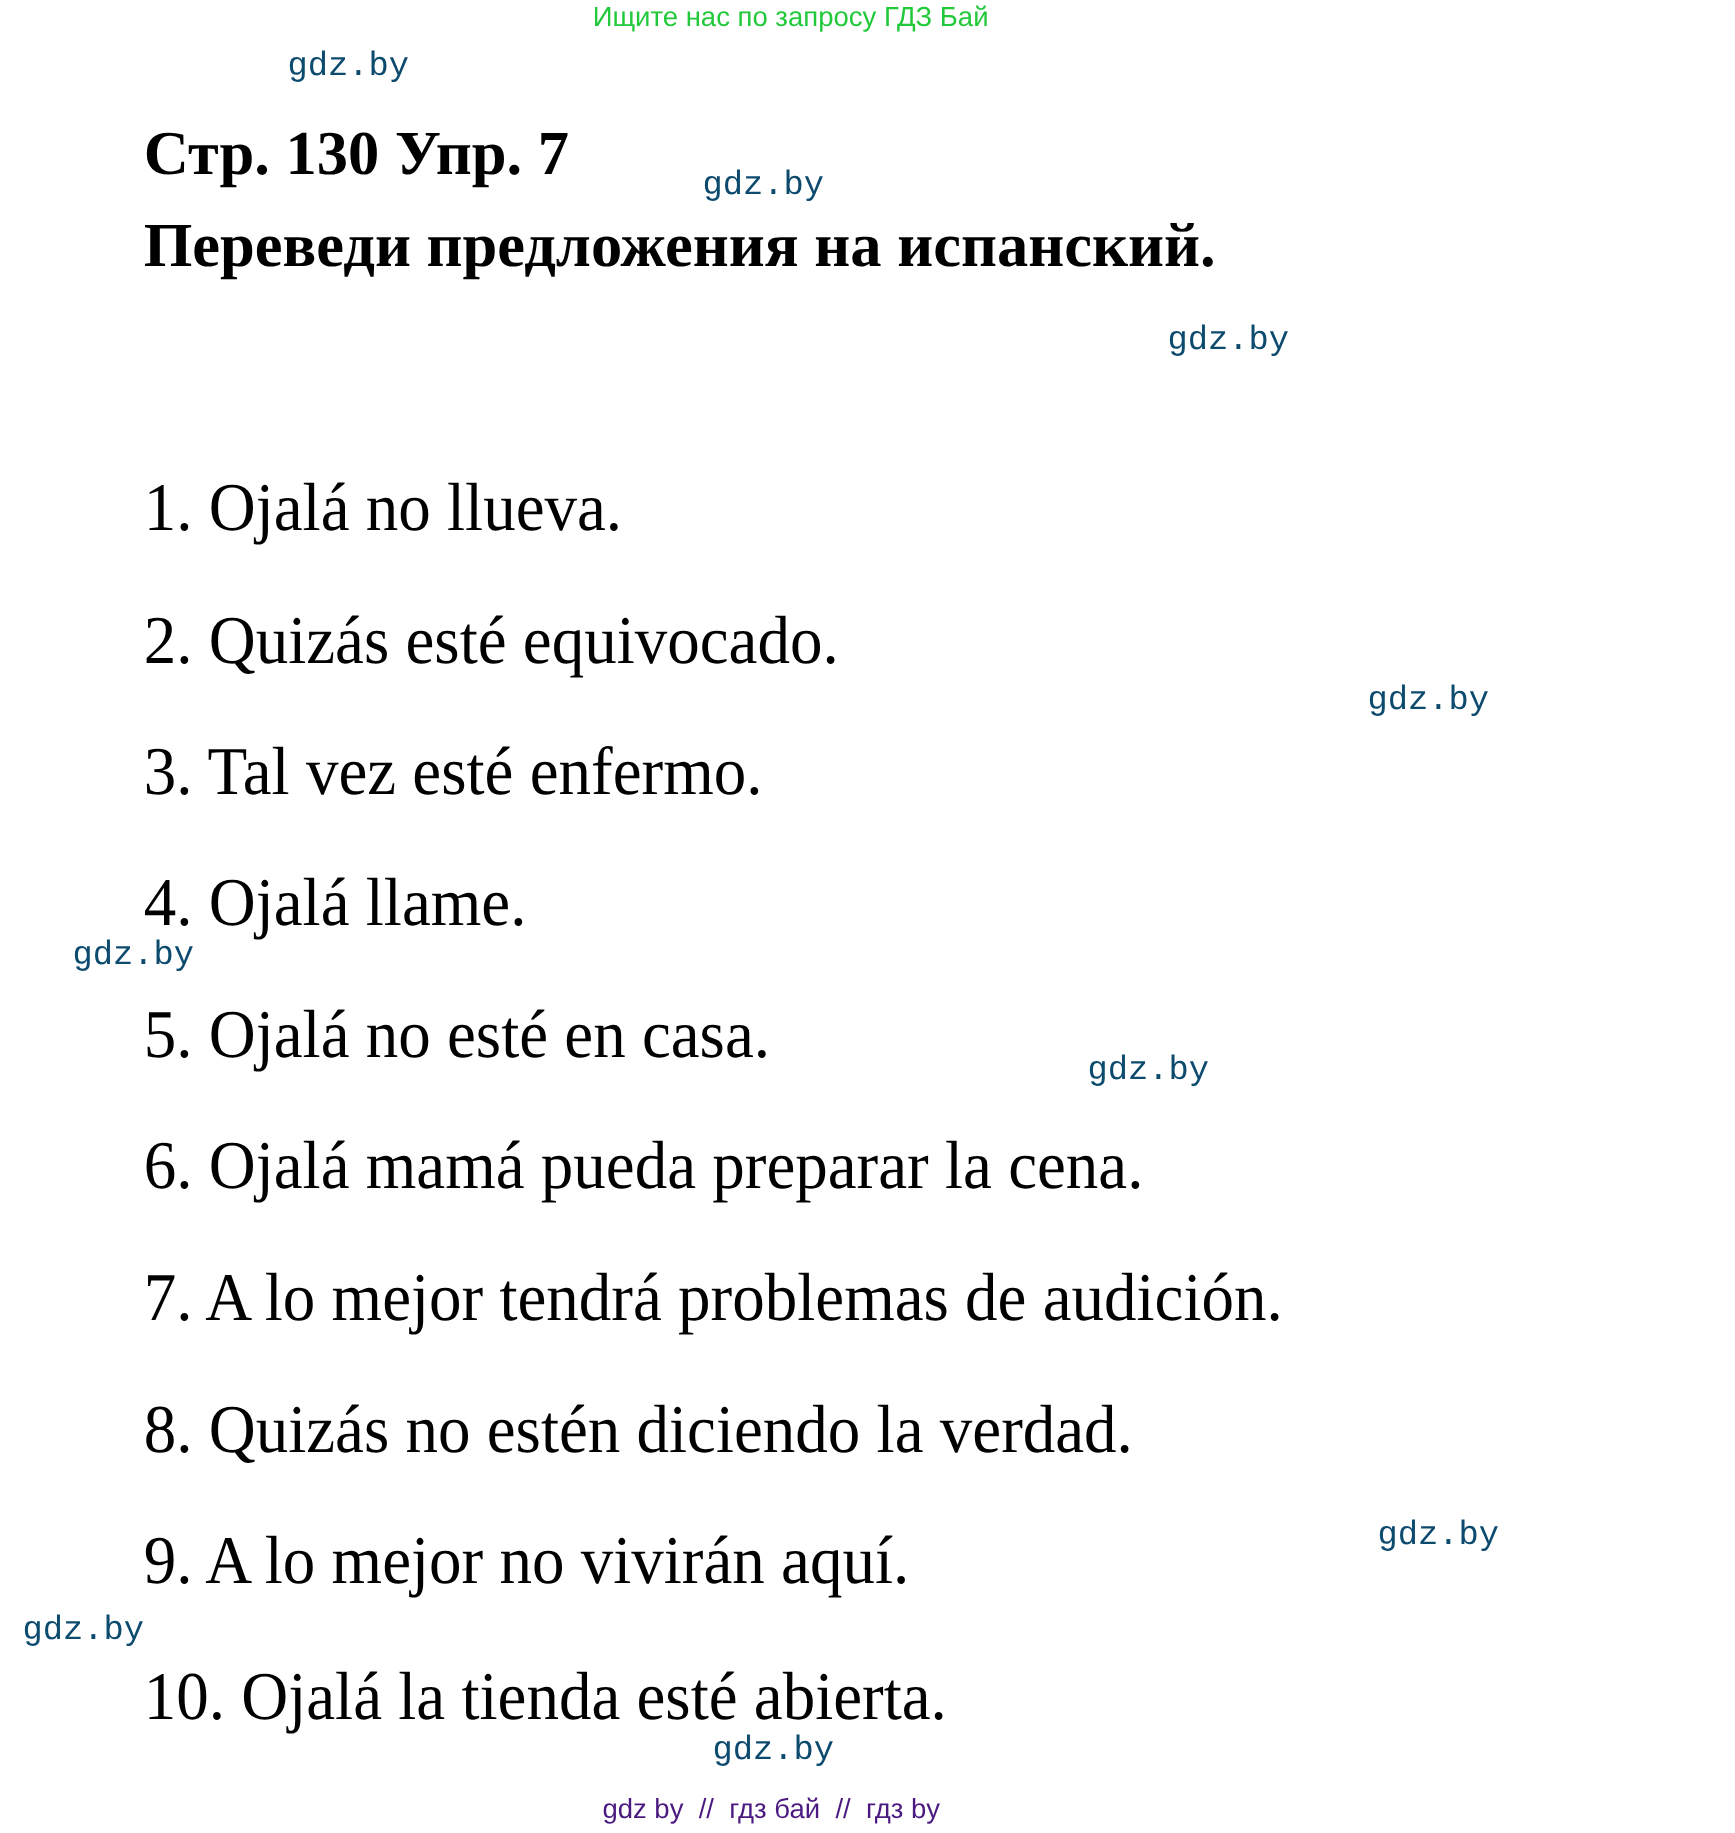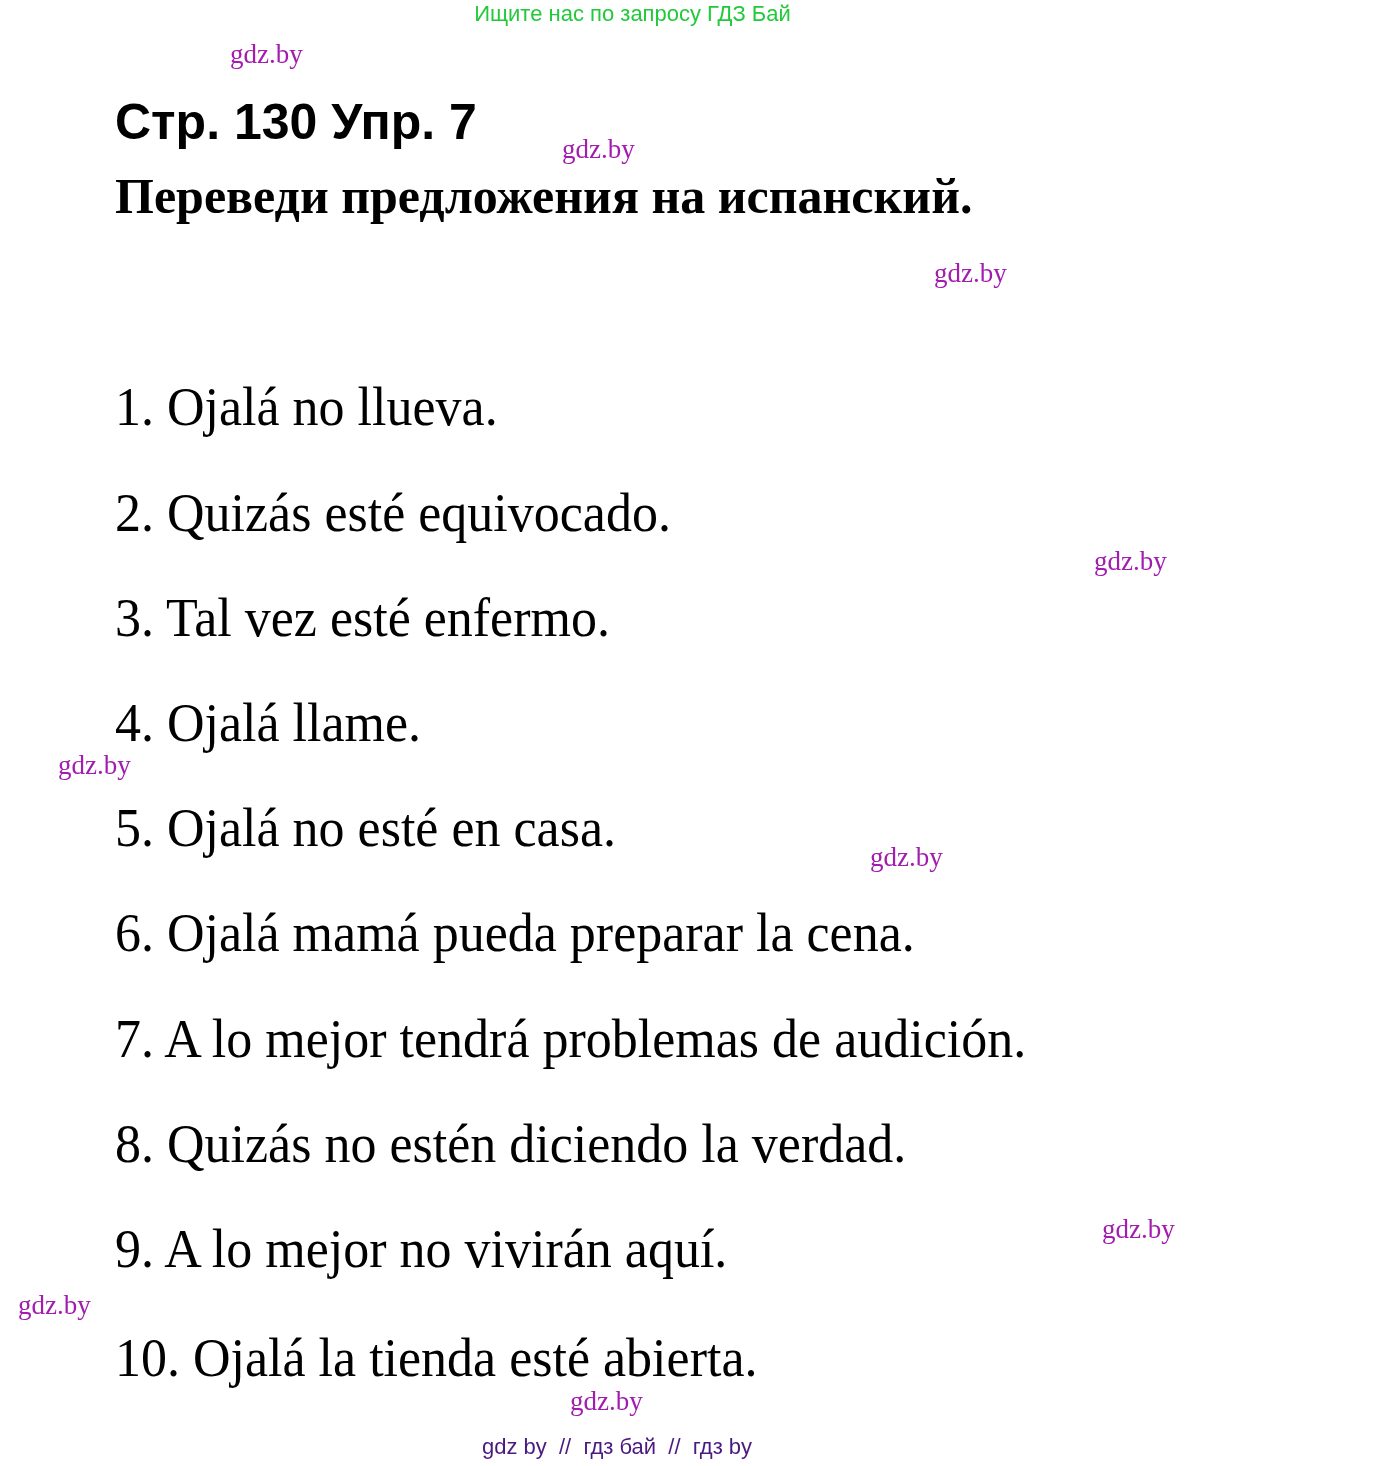--- a/index.html
+++ b/index.html
@@ -4,36 +4,36 @@
 <style>
   html, body { margin: 0; padding: 0; background: #ffffff; }
   body { width: 1388px; height: 1466px; position: relative; overflow: hidden; }
   .top-banner {
     position: absolute; top: 0; left: 0; width: 1265px; text-align: center;
     font-family: "Liberation Sans", sans-serif; font-size: 22px; color: #22c93a;
     line-height: 28px;
   }
   .title {
     position: absolute; left: 115px; top: 92px;
-    font-family: Liberation Sans, sans-serif; font-weight: bold; font-size: 50px;
+    font-family: Liberation Serif, serif; font-weight: bold; font-size: 50px;
     color: #000; line-height: 60px; white-space: nowrap;
   }
   .subtitle {
     position: absolute; left: 115px; top: 166px;
     font-family: "Liberation Serif", serif; font-weight: bold; font-size: 50px;
     color: #000; line-height: 60px; white-space: nowrap;
   }
   .sentence {
     position: absolute; left: 115px;
     font-family: "Liberation Serif", serif; font-size: 52px; color: #000;
     line-height: 60px; white-space: nowrap; transform: scaleY(1.05); transform-origin: left top;
   }
   .wm {
-    position: absolute; font-family: Liberation Serif, serif; font-size: 27px;
-    color: #a21caf; line-height: 32px; white-space: nowrap;
+    position: absolute; font-family: Liberation Mono, monospace; font-size: 27px;
+    color: #0c4a6e; line-height: 32px; white-space: nowrap;
   }
   .footer {
     position: absolute; top: 1432px; left: 0; width: 1234px; text-align: center;
     font-family: "Liberation Sans", sans-serif; font-size: 22px; color: #4b1a80;
     line-height: 30px; white-space: pre;
   }
 </style>
 </head>
 <body>
 

